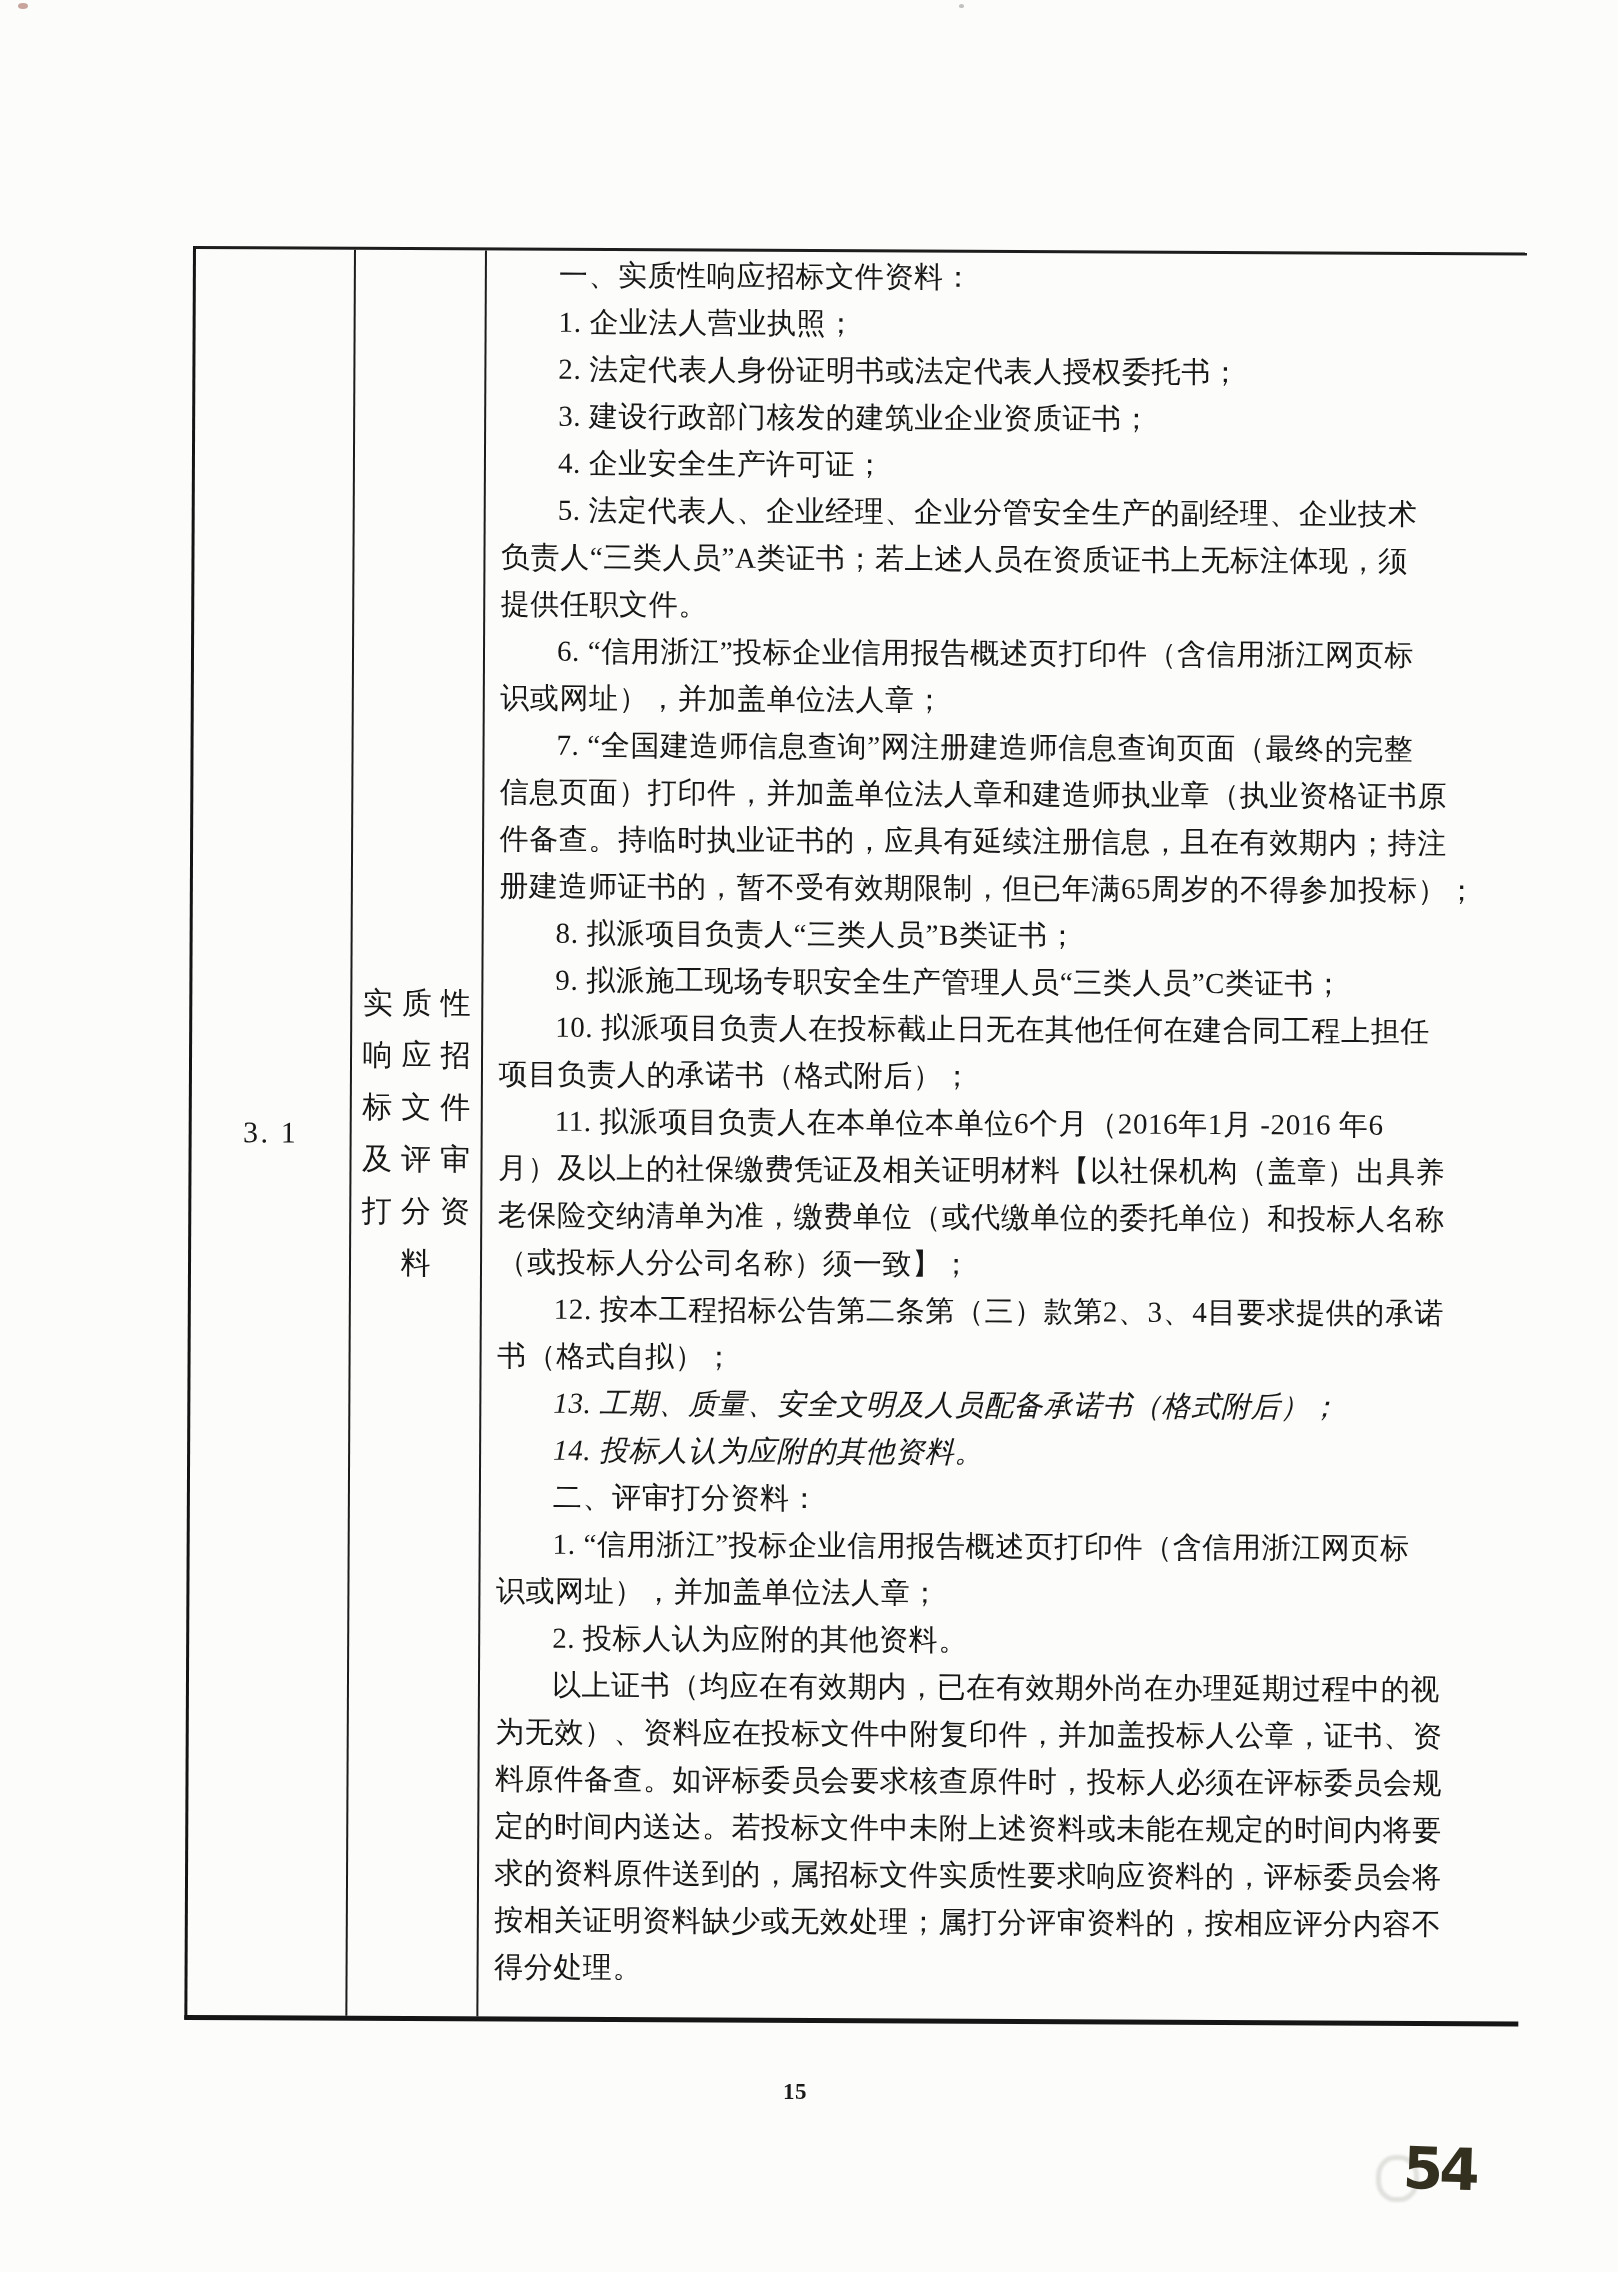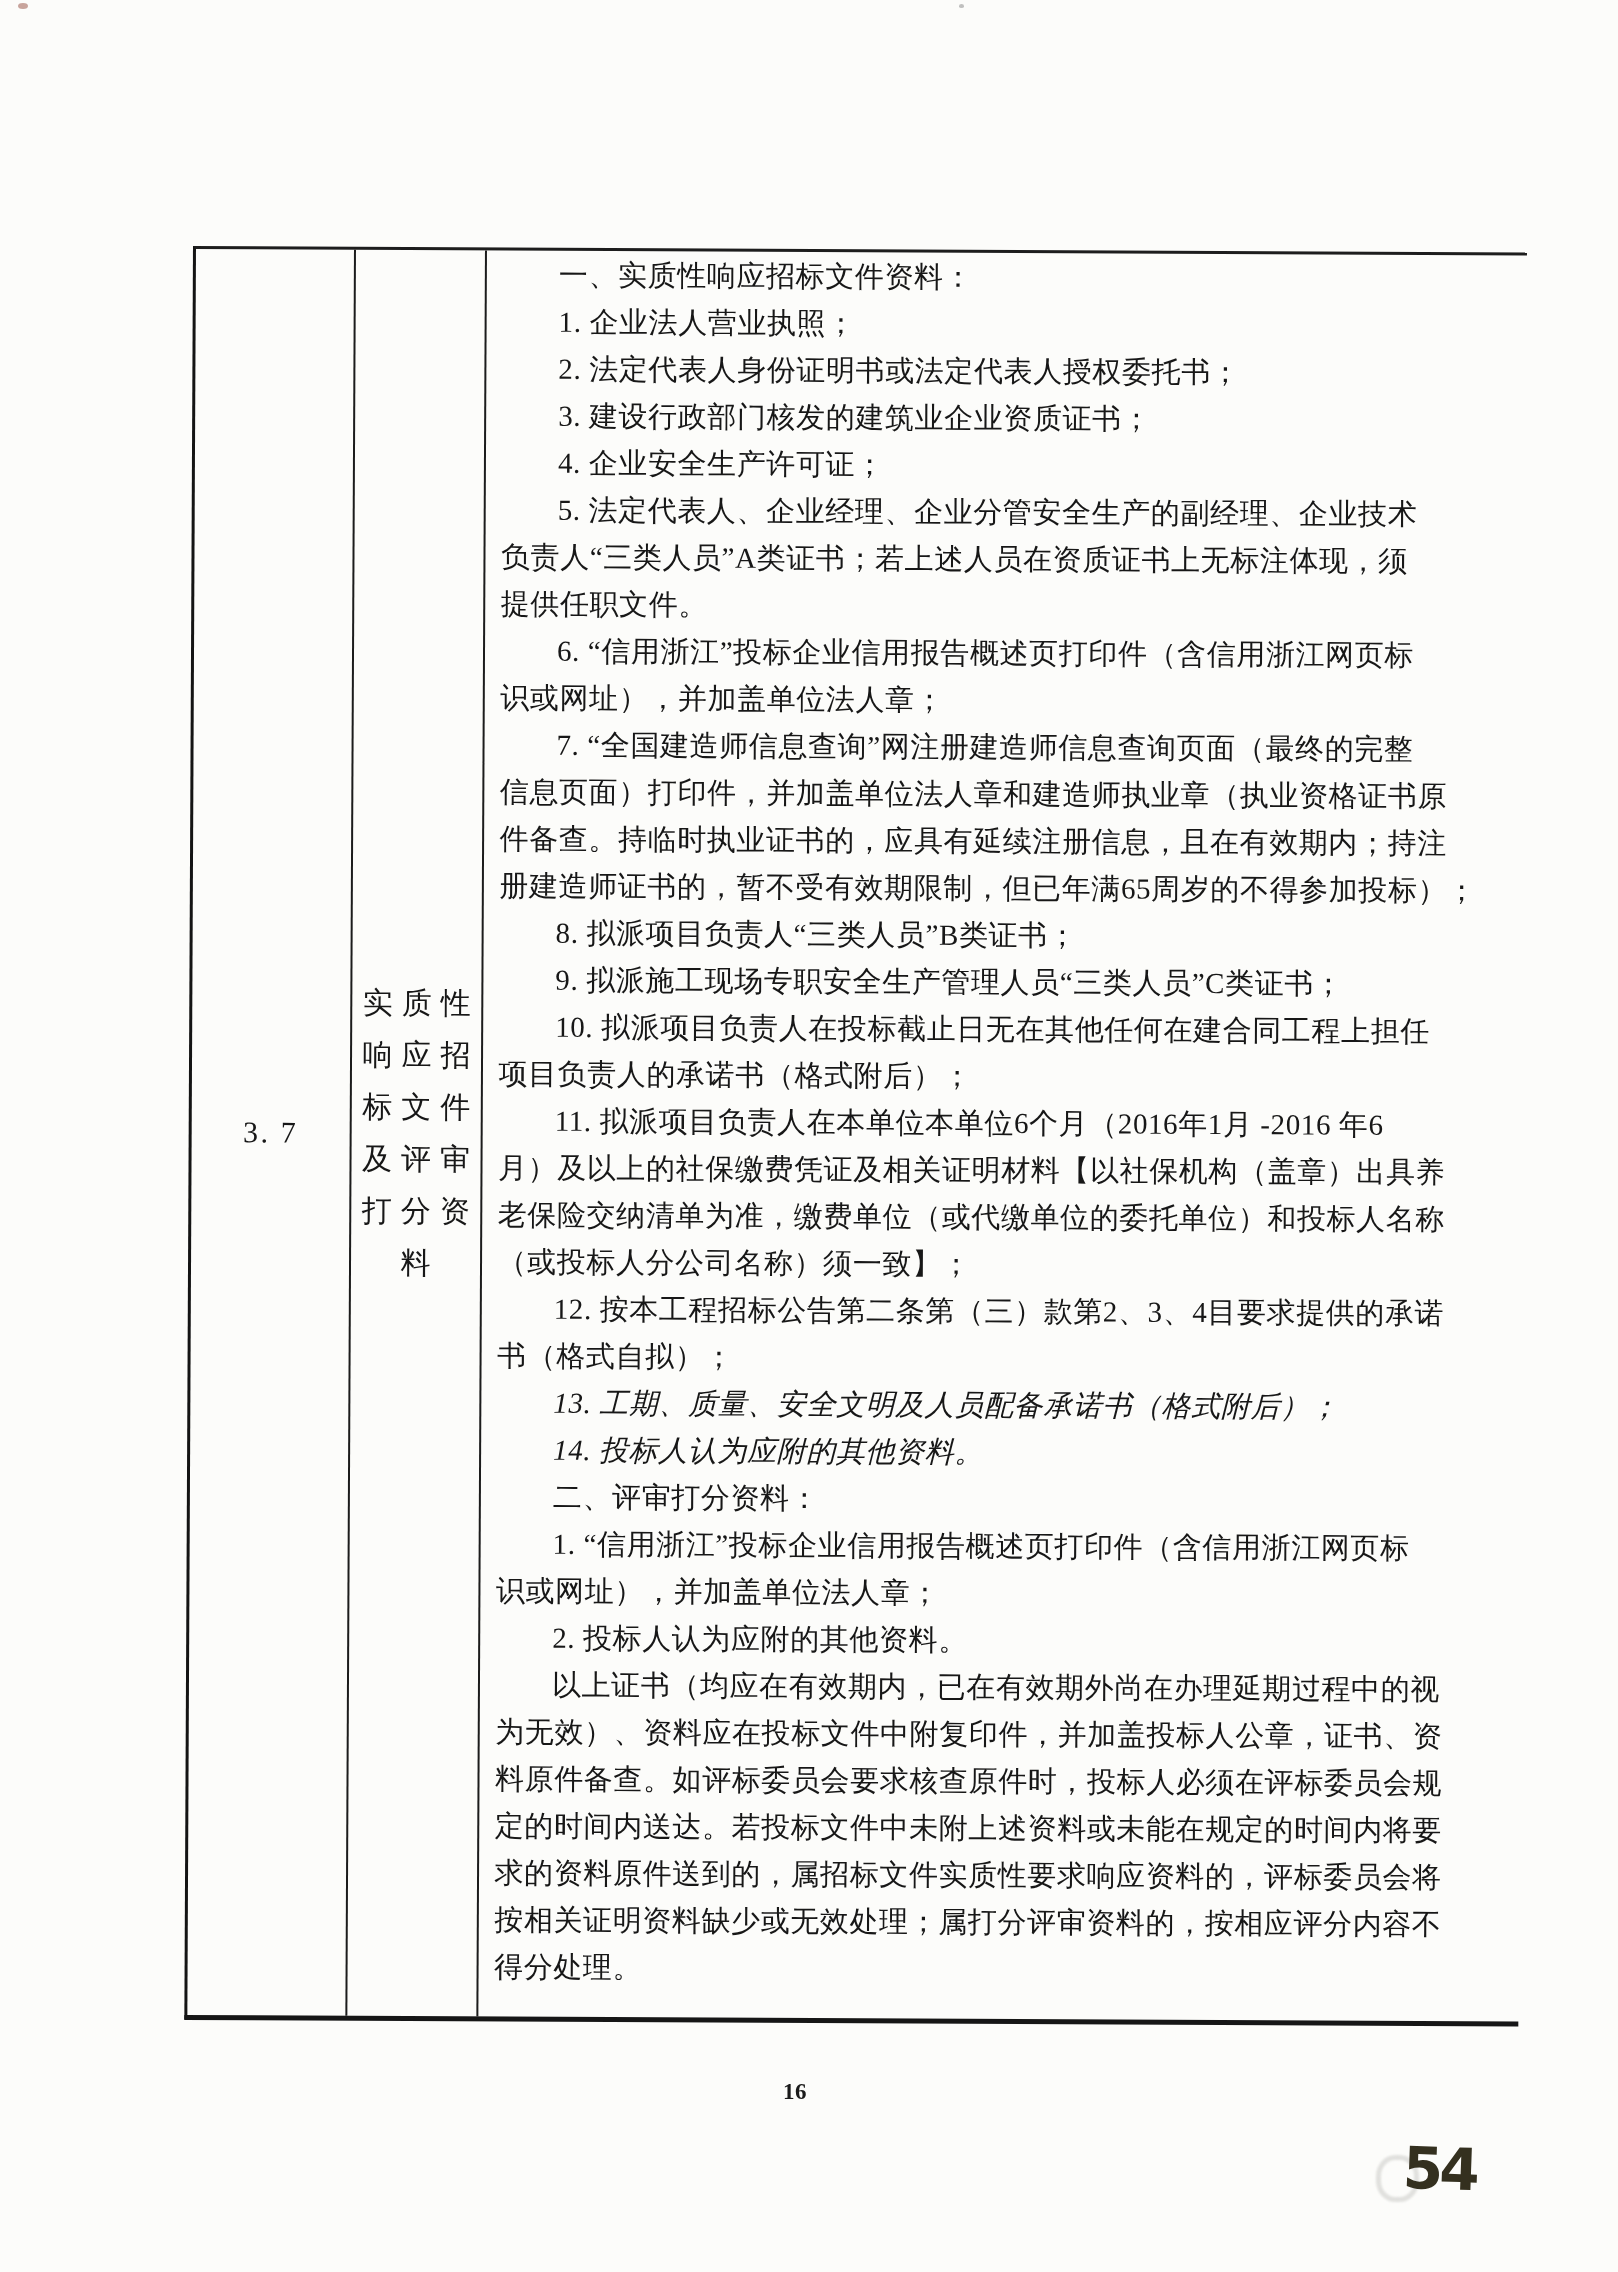--- a/index.html
+++ b/index.html
@@ -52,21 +52,21 @@
 <body>
 
 <div class="page">
 
   <div class="scan-speck" style="left:18px;top:2.6px;width:10.3px;height:6.4px;background:#8a3a2a;"></div>
   <div class="scan-speck" style="left:959px;top:3.9px;width:5.2px;height:3.9px;background:#777;"></div>
 
   <div class="table">
 
     <div class="col-id">
-      <span>3. 7</span>
+      <span>3. 1</span>
     </div>
 
     <div class="col-cat" id="cat-col">
         <div class="cat-row">
           <span>实</span>
           <span>质</span>
           <span>性</span>
         </div>
         <div class="cat-row">
           <span>响</span>
@@ -128,19 +128,19 @@
         <div class="line">为无效）、资料应在投标文件中附复印件，并加盖投标人公章，证书、资</div>
         <div class="line">料原件备查。如评标委员会要求核查原件时，投标人必须在评标委员会规</div>
         <div class="line">定的时间内送达。若投标文件中未附上述资料或未能在规定的时间内将要</div>
         <div class="line">求的资料原件送到的，属招标文件实质性要求响应资料的，评标委员会将</div>
         <div class="line">按相关证明资料缺少或无效处理；属打分评审资料的，按相应评分内容不</div>
         <div class="line">得分处理。</div>
       </div>
 
   </div>
 
-  <div class="page-number">16</div>
+  <div class="page-number">15</div>
 
   <div class="stamp-ghost"></div>
   <div class="stamp">54</div>
 
 </div>
 
 
 </body></html>

